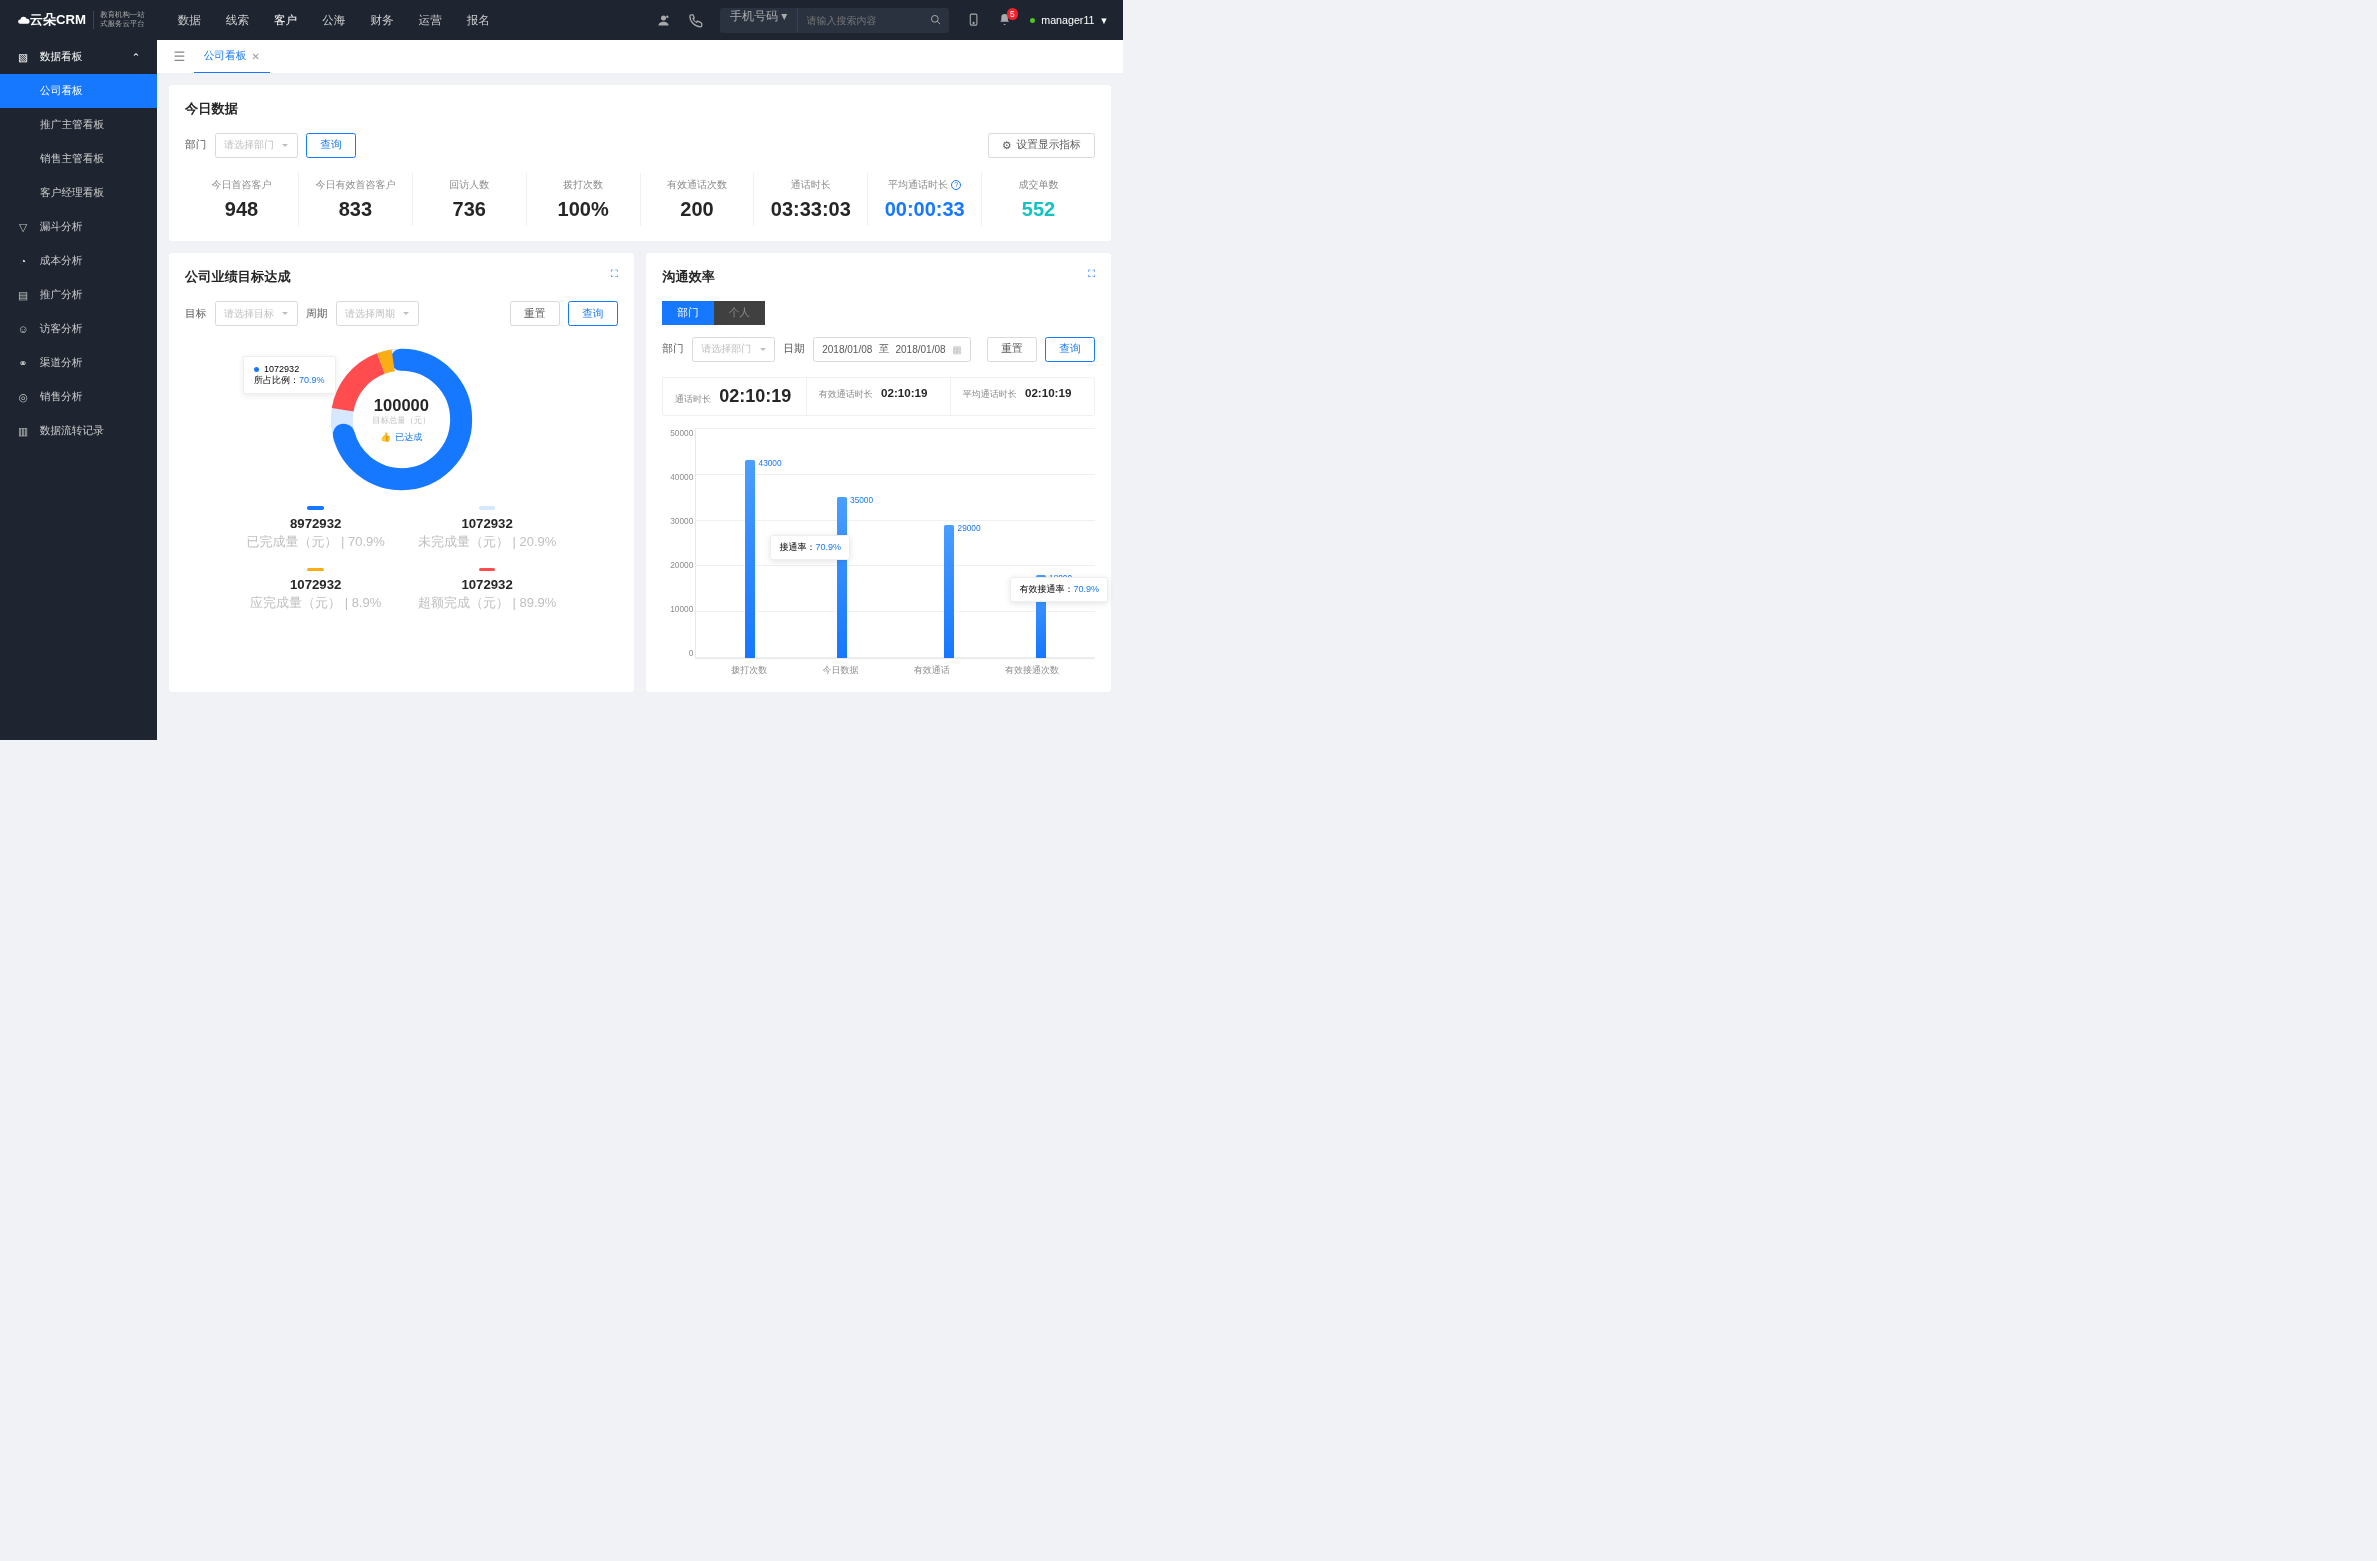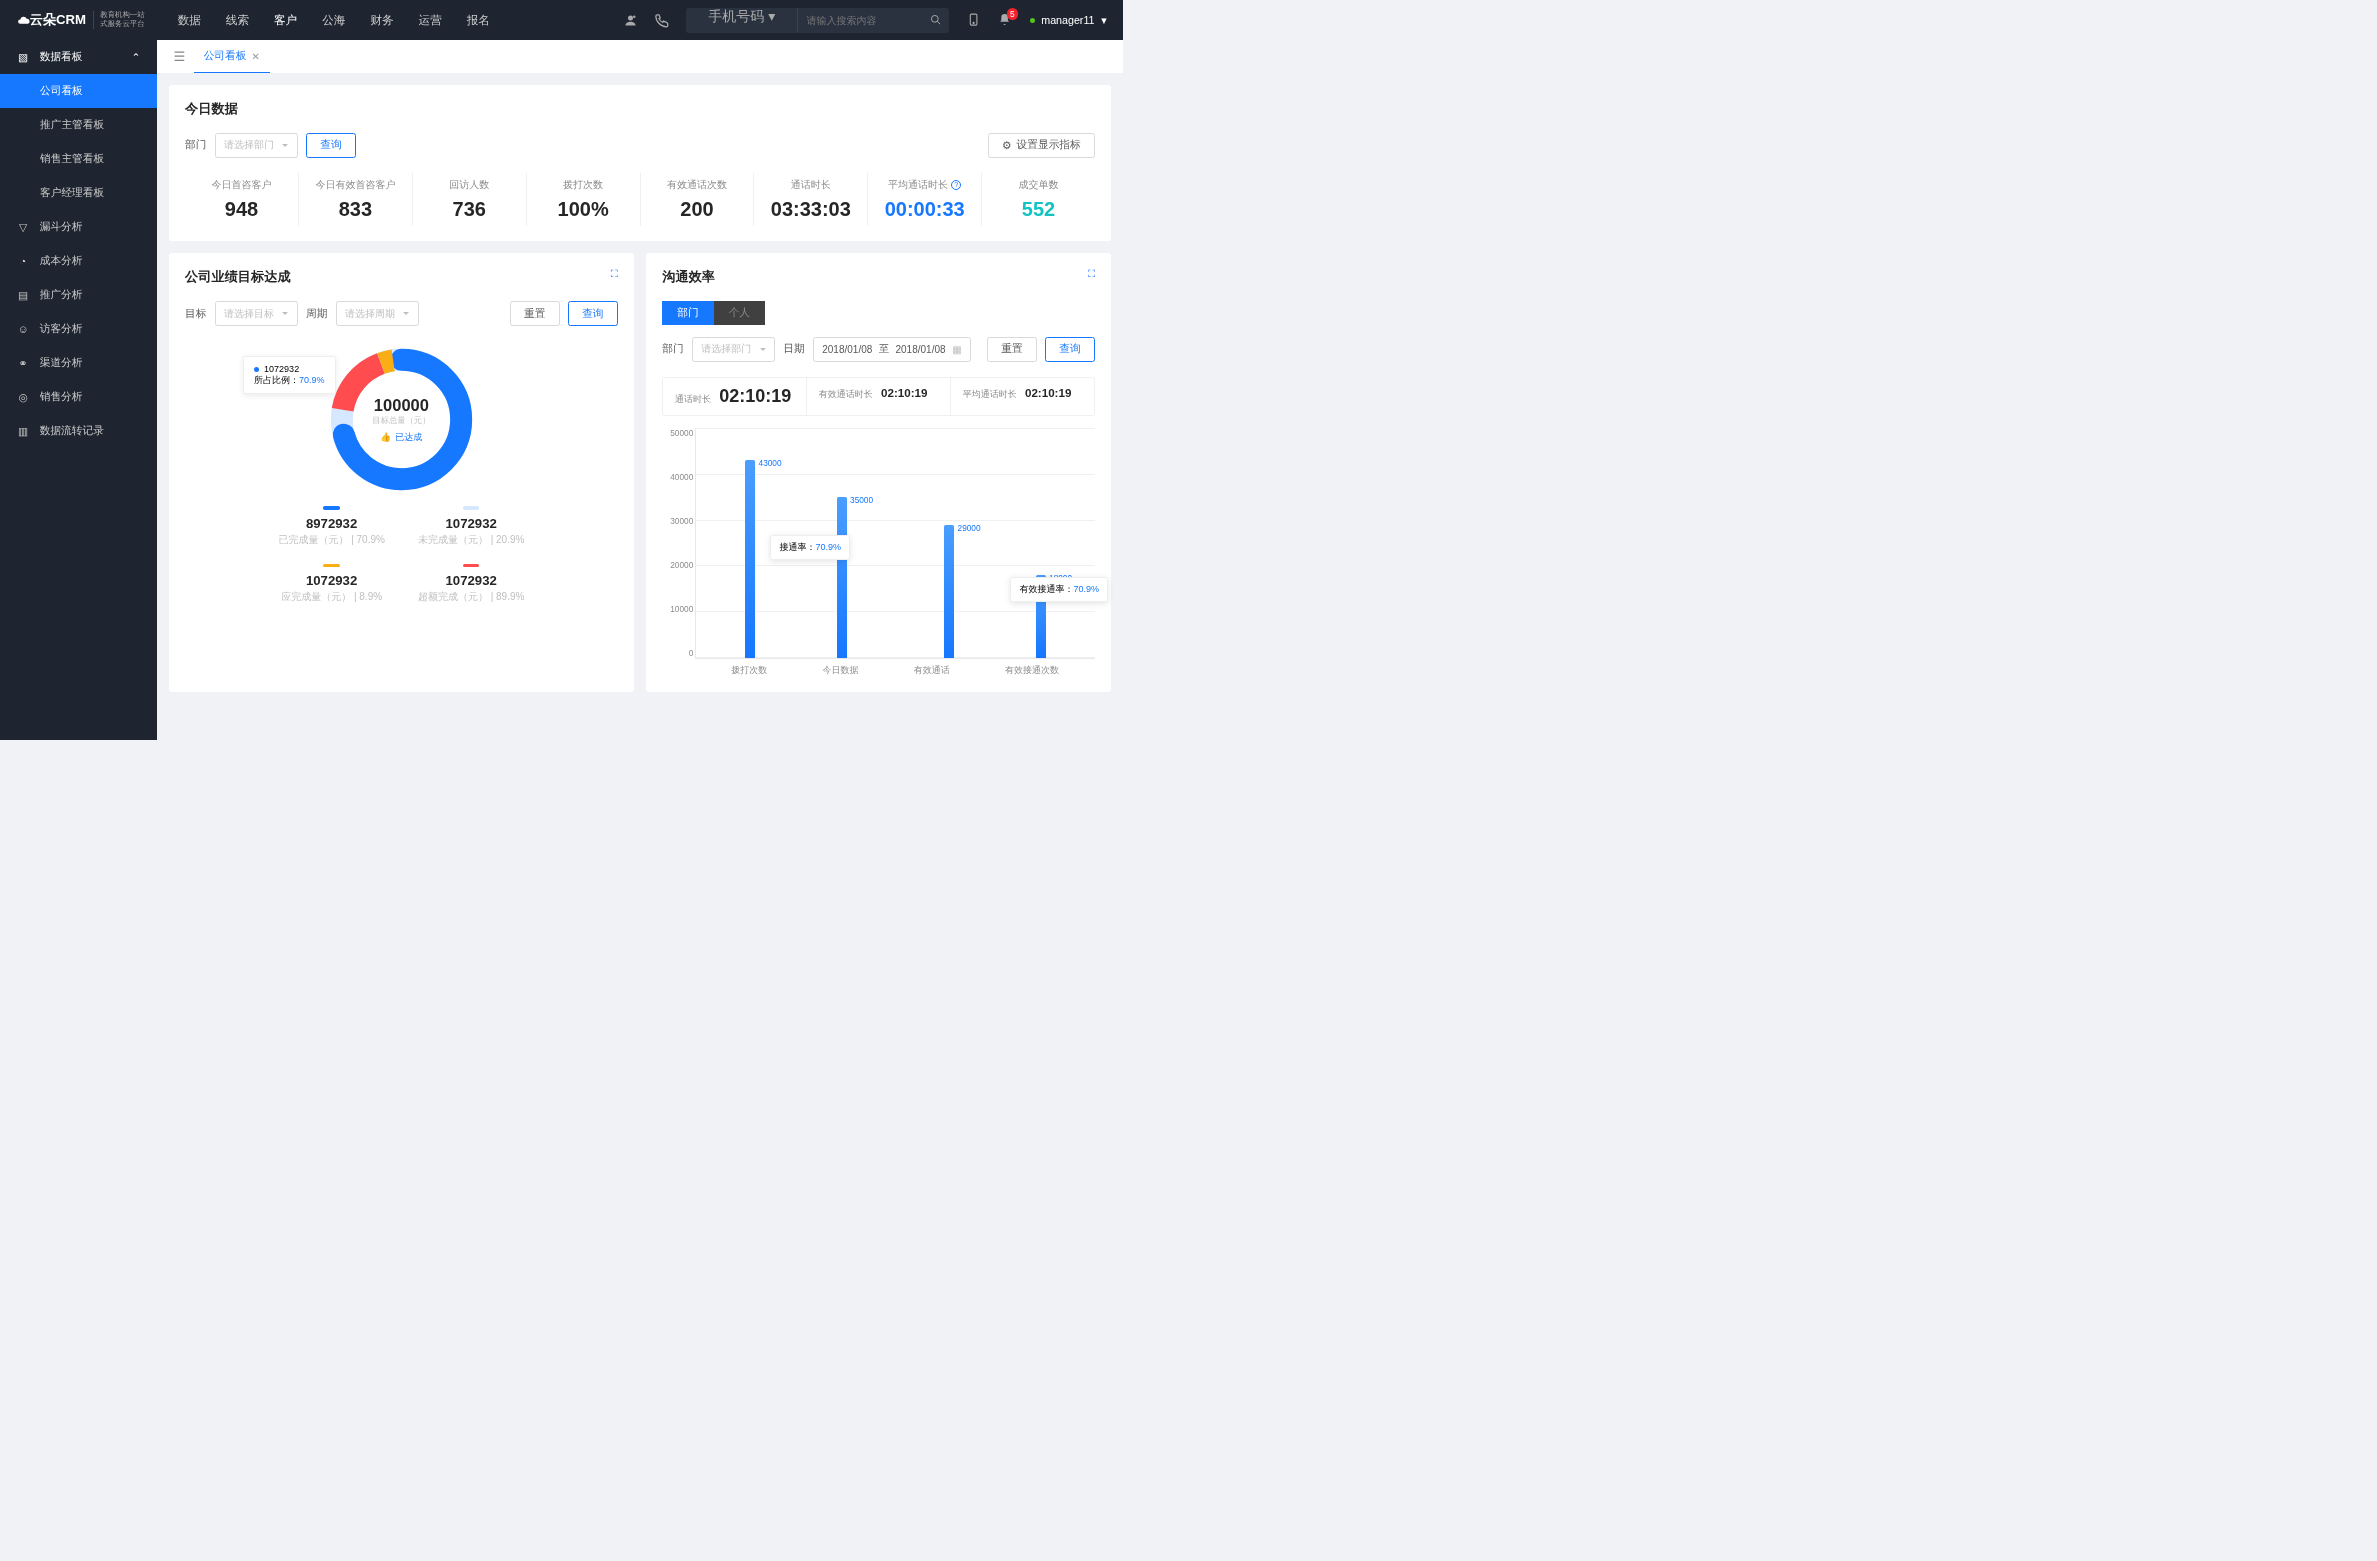--- a/index.html
+++ b/index.html
@@ -7,21 +7,21 @@
 .header { height: 40px; background: #1e2530; display: flex; align-items: center; padding: 0 16.5px; color: #fff; }
 .logo { display: flex; align-items: center; margin-right: 33px; }
 .logo-text { font-size: 13.2px; font-weight: bold; color: #fff; }
 .logo-sub { font-size: 7.4px; color: #aaa; border-left: 0.8px solid #444; padding-left: 6.6px; margin-left: 6.6px; line-height: 1.2; }
 .nav { display: flex; gap: 25px; flex: 1; }
 .nav-item { color: #ccc; font-size: 11.6px; cursor: pointer; padding: 26px 0; }
 .nav-item.active { color: #fff; }
 .header-icons { display: flex; align-items: center; gap: 15px; margin: 0 16.5px; }
 .icon-btn { width: 16.5px; height: 16.5px; color: #aaa; display: flex; align-items: center; justify-content: center; }
 .search-area { display: flex; align-items: center; background: #2a3240; border-radius: 2.5px; height: 25px; }
-.search-select { background: transparent; border: none; color: #aaa; font-size: 14px; padding: 0 22px; height: 100%; border-right: 0.8px solid #3a4250; }
+.search-select { background: transparent; border: none; color: #aaa; font-size: 12px; padding: 0 10px; height: 100%; border-right: 0.8px solid #3a4250; }
 .search-input { background: transparent; border: none; color: #fff; font-size: 10px; padding: 0 8.3px; width: 124px; height: 100%; outline: none; }
 .search-btn { width: 26.4px; height: 100%; display: flex; align-items: center; justify-content: center; color: #aaa; }
 .notif { position: relative; }
 .badge { position: absolute; top: -3.3px; right: -5px; background: #f5222d; color: #fff; font-size: 8.3px; min-width: 11.6px; height: 11.6px; border-radius: 5.8px; display: flex; align-items: center; justify-content: center; padding: 0 2.5px; }
 .user { display: flex; align-items: center; gap: 6.6px; color: #fff; font-size: 10.7px; }
 .user-dot { width: 5px; height: 5px; background: #52c41a; border-radius: 50%; }
 .body { display: flex; height: calc(100% - 40px); }
 .sidebar { width: 157px; background: #1e2530; color: #ccc; overflow-y: auto; }
 .side-item { display: flex; align-items: center; padding: 10px 16.5px; cursor: pointer; font-size: 10.7px; gap: 10px; }
 .side-item.group { justify-content: space-between; color: #fff; }
@@ -60,21 +60,21 @@
 .donut-val { font-size: 16.5px; font-weight: 600; color: #262626; }
 .donut-sub { font-size: 8.3px; color: #bfbfbf; }
 .donut-badge { font-size: 9px; color: #1677ff; margin-top: 5px; display: flex; align-items: center; gap: 3.3px; }
 .donut-tip { position: absolute; top: 15px; left: 58px; background: #fff; border: 0.8px solid #eee; border-radius: 2.5px; padding: 6.6px 10px; font-size: 9px; box-shadow: 0 1.7px 6.6px rgba(0,0,0,.08); }
 .donut-tip .dot { width: 5px; height: 5px; background: #1677ff; border-radius: 50%; display: inline-block; margin-right: 5px; }
 .donut-tip .pct { color: #1677ff; }
 .legend-grid { display: grid; grid-template-columns: 1fr 1fr; gap: 16.5px 33px; margin-top: 8.3px; }
 .legend-item { text-align: center; }
 .legend-bar { width: 16.5px; height: 3.3px; border-radius: 1.7px; margin: 0 auto 6.6px; }
 .legend-val { font-size: 13.2px; font-weight: 600; color: #262626; }
-.legend-lbl { font-size: 10px; color: #bfbfbf; margin-top: 1.7px; }
+.legend-lbl { font-size: 13px; color: #bfbfbf; margin-top: 1.7px; }
 .seg-tabs { display: flex; gap: 0; margin-bottom: 11.6px; }
 .seg-tab { padding: 5px 15px; font-size: 10.7px; background: #404040; color: #8c8c8c; cursor: pointer; }
 .seg-tab.active { background: #1677ff; color: #fff; }
 .date-input { height: 25px; border: 0.8px solid #d9d9d9; border-radius: 2.5px; padding: 0 8.3px; font-size: 10px; color: #595959; display: flex; align-items: center; gap: 6.6px; }
 .date-input .cal { color: #bfbfbf; }
 .filter-row.spread { justify-content: space-between; }
 .kpi-row { display: flex; border: 0.8px solid #f0f0f0; border-radius: 2.5px; }
 .kpi { flex: 1; padding: 8.3px 11.6px; border-right: 0.8px solid #f0f0f0; display: flex; align-items: baseline; gap: 8.3px; }
 .kpi:last-child { border-right: none; }
 .kpi-lbl { font-size: 9px; color: #8c8c8c; }

